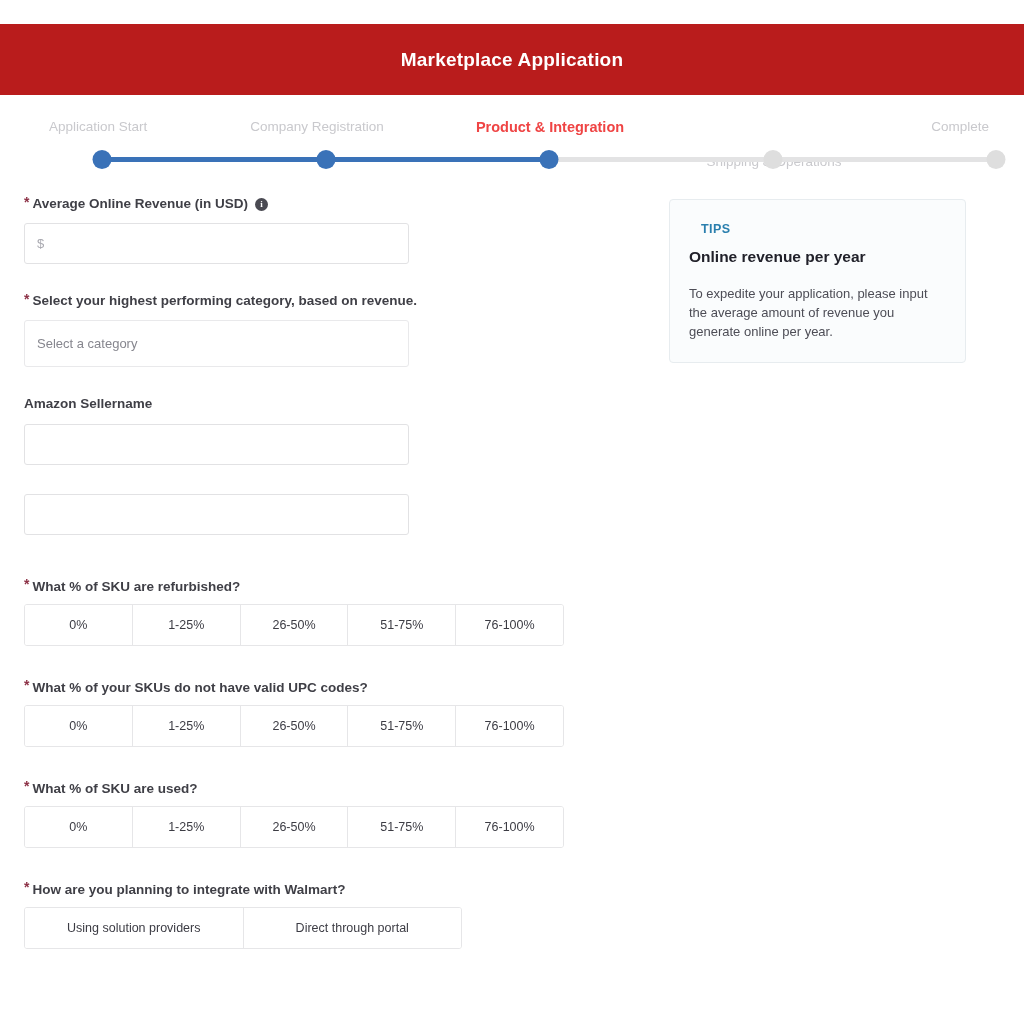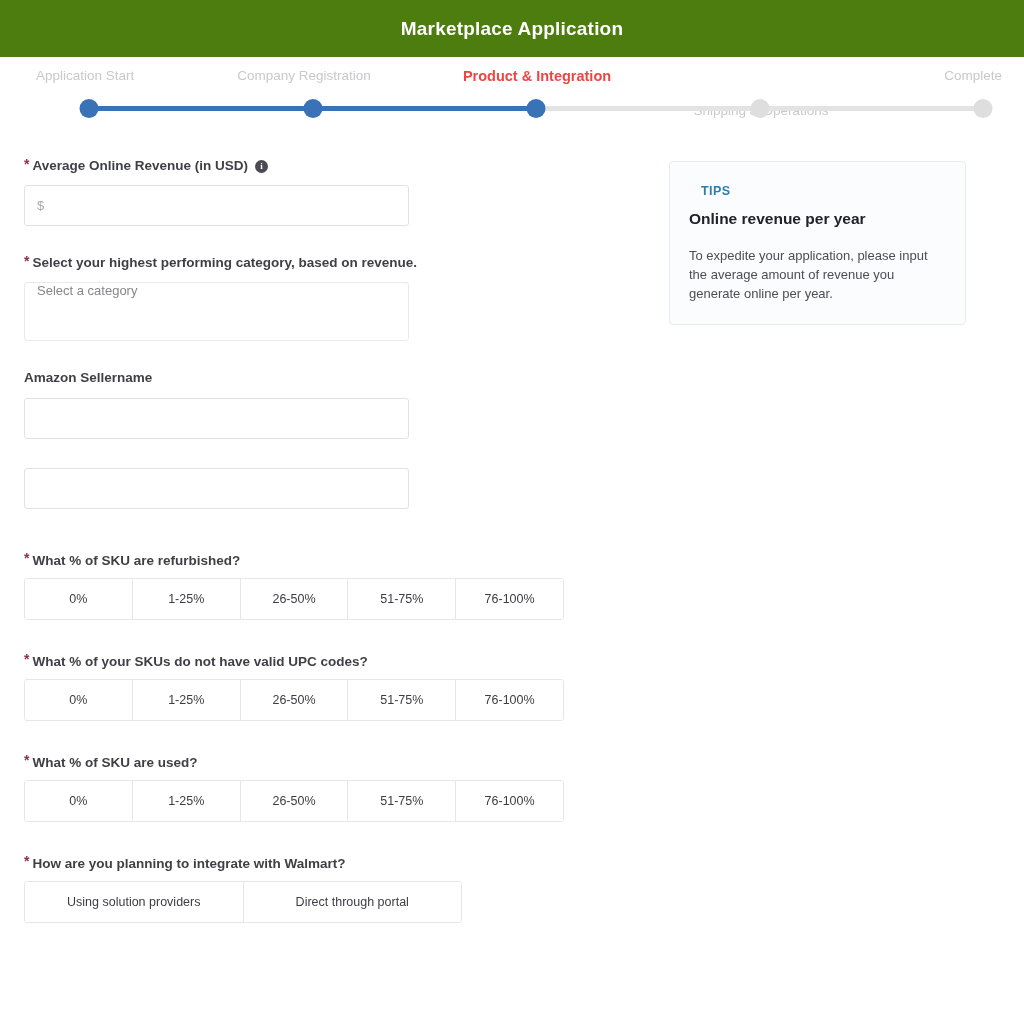--- a/index.html
+++ b/index.html
@@ -8,39 +8,40 @@
     padding: 0;
     width: 1024px;
     height: 1024px;
     background: #ffffff;
     font-family: "Liberation Sans", sans-serif;
     overflow: hidden;
   }
 
   
   #app-header {
-    height: 57px;
-    background: #4d7c0f;
+    height: 71px;
+    background: #b91c1c;
     display: flex;
     align-items: center;
     justify-content: center;
+    margin-top: 24px;
   }
   #app-title {
     color: #ffffff;
     font-size: 19px;
     font-weight: bold;
     letter-spacing: 0.2px;
   }
 
   
   #stepper {
     position: relative;
     height: 75px;
     background: #ffffff;
-    padding: 0;
+    padding: 13px;
   }
   #step-labels {
     position: relative;
     height: 40px;
   }
   .step-label {
     position: absolute;
     top: 11px;
     font-size: 13.5px;
     color: #c9c9cd;
@@ -134,26 +135,26 @@
     background: #ffffff;
     font-size: 13px;
     color: #54545c;
     padding: 0 12px;
     font-family: "Liberation Sans", sans-serif;
     outline: none;
   }
   .text-input::placeholder { color: #a9a9b0; }
   .select-input {
     width: 385px;
-    height: 59px;
+    height: 47px;
     border: 1px solid #e9e9eb;
     border-radius: 3px;
     background: #ffffff;
     display: flex;
-    align-items: flex-start;
+    align-items: center;
     padding: 0 12px;
     font-size: 13px;
     color: #86868e;
   }
 
   
   .seg-block { margin-bottom: 34px; }
   .seg-label {
     font-size: 13.5px;
     color: #3f3f46;

